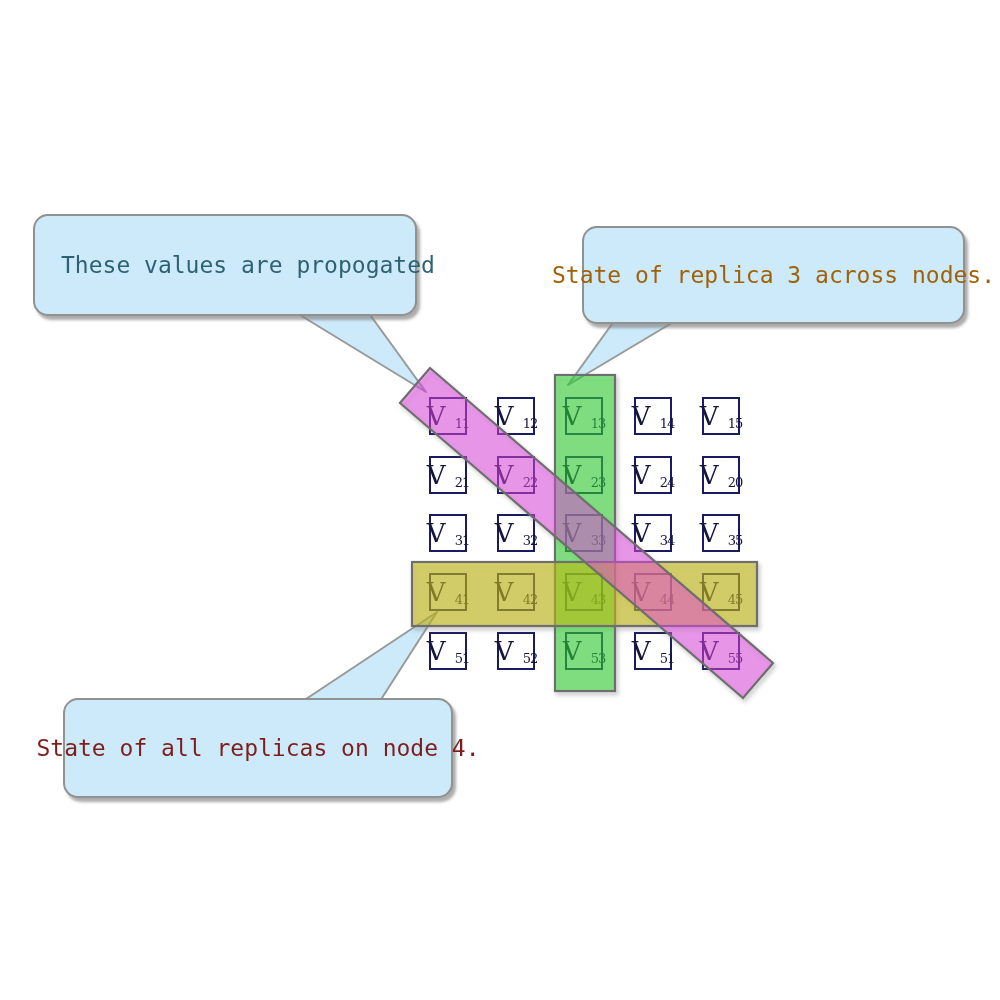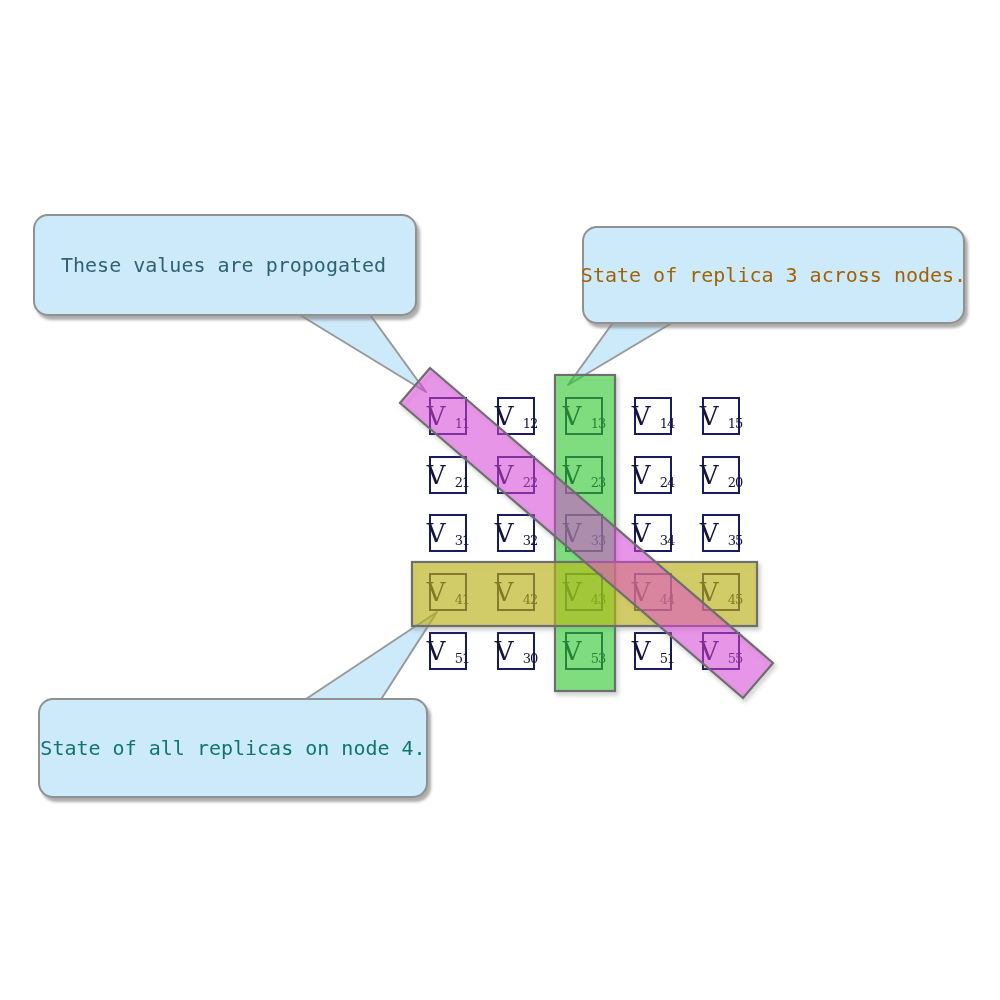--- a/index.html
+++ b/index.html
@@ -42,21 +42,21 @@
   .callout {
     position: absolute;
     box-sizing: border-box;
     background: #cdeafa;
     border: 2px solid #919191;
     border-radius: 15px;
     box-shadow: 3px 4px 3px rgba(128,128,128,0.65);
     display: flex;
     flex-direction: column;
     justify-content: center;
-    font-size: 20px;
+    font-size: 23px;
     line-height: 26px;
   }
   .callout .line { display: block; white-space: pre; }
   #callout-gossip  { left: 33px;  top: 214px; width: 384px; height: 102px; align-items: flex-start; padding-left: 26px; }
   #callout-replica { left: 582px; top: 202px; width: 383px; height: 98px;  align-items: center; }
   #callout-node4   { left: 38px;  top: 698px; width: 390px; height: 100px; align-items: center; }
 </style>
 </head>
 <body>
 
@@ -148,21 +148,21 @@
       <div class="cell" style="left: 702px; top: 573px; border-color: rgb(26, 26, 96); color: rgb(20, 20, 60);">
         <span class="sym">V</span>
         <span class="sub">45</span>
       </div>
       <div class="cell" style="left: 429px; top: 632px; border-color: rgb(26, 26, 96); color: rgb(20, 20, 60);">
         <span class="sym">V</span>
         <span class="sub">51</span>
       </div>
       <div class="cell" style="left: 497px; top: 632px; border-color: rgb(26, 26, 96); color: rgb(20, 20, 60);">
         <span class="sym">V</span>
-        <span class="sub">30</span>
+        <span class="sub">52</span>
       </div>
       <div class="cell" style="left: 565px; top: 632px; border-color: rgb(26, 26, 96); color: rgb(20, 20, 60);">
         <span class="sym">V</span>
         <span class="sub">53</span>
       </div>
       <div class="cell" style="left: 634px; top: 632px; border-color: rgb(26, 26, 96); color: rgb(20, 20, 60);">
         <span class="sym">V</span>
         <span class="sub">51</span>
       </div>
       <div class="cell" style="left: 702px; top: 632px; border-color: rgb(26, 26, 96); color: rgb(20, 20, 60);">
@@ -178,17 +178,17 @@
   </svg>
 
   <div class="callout" id="callout-gossip" style="color: rgb(46, 98, 115);">
     <span class="line">These values are propogated</span>
   </div>
 
   <div class="callout" id="callout-replica" style="color: #a16207; margin-top: 24px;">
     <span class="line">State of replica 3 across nodes.</span>
   </div>
 
-  <div class="callout" id="callout-node4" style="color: #0f766e;">
+  <div class="callout" id="callout-node4" style="color: #7f1d1d; margin-left: 25px;">
     <span class="line">State of all replicas on node 4.</span>
   </div>
 
 </div>
 
 </body></html>

